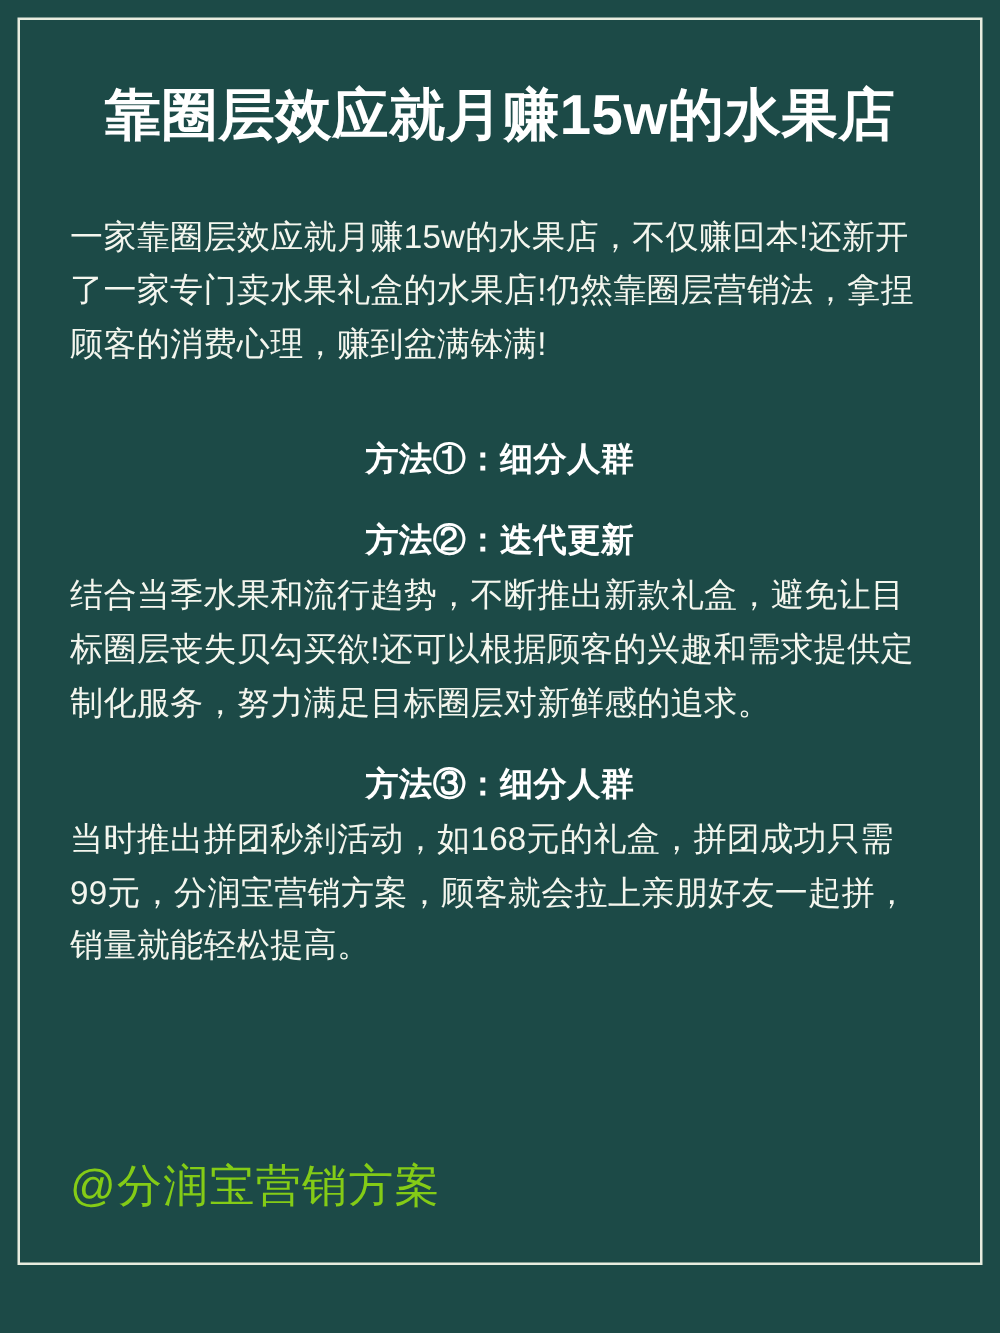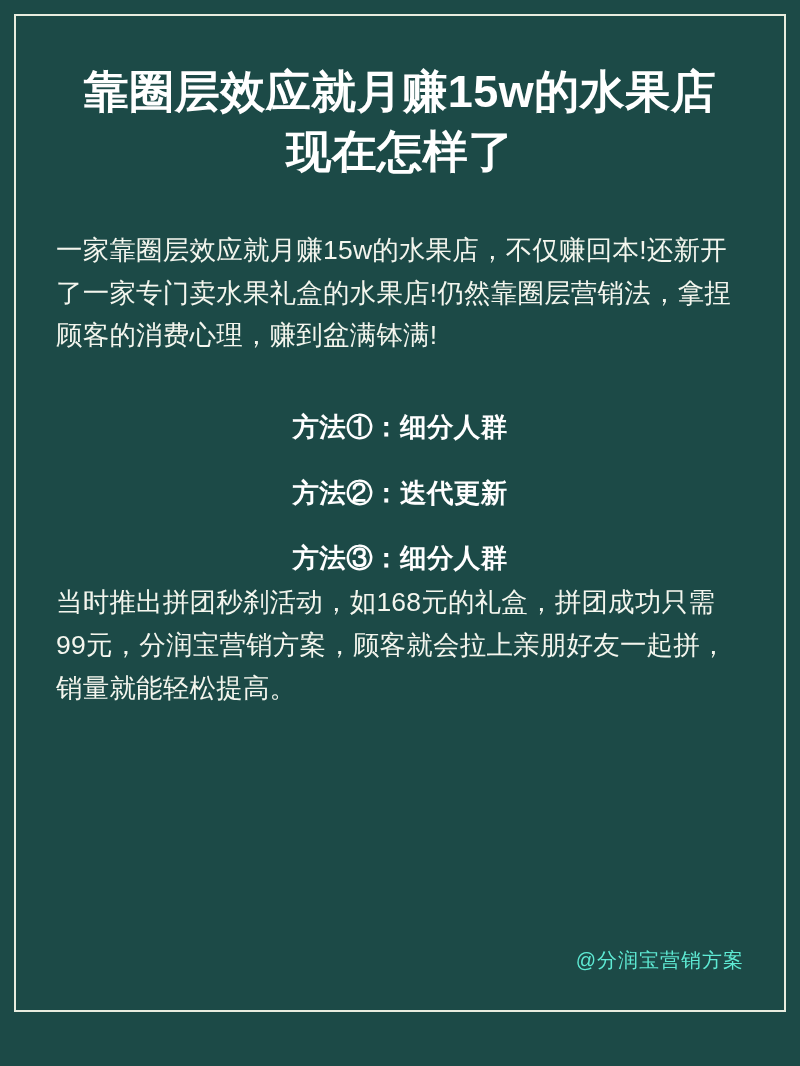--- a/index.html
+++ b/index.html
@@ -74,48 +74,48 @@
     text-align: center;
   }
   .section-body {
     color: #f4f6ee;
     font-size: 26.5px;
     line-height: 1.62;
     letter-spacing: 0.2px;
   }
   .footer {
     margin-top: auto;
-    text-align: right;
-    color: #5eead4;
-    font-size: 20px;
+    text-align: left;
+    color: #84cc16;
+    font-size: 36px;
     letter-spacing: 1px;
     padding-bottom: 28px;
   }
 </style>
 </head>
 <body>
 
 <div class="poster">
   <div class="border-frame"></div>
 
   <div class="content">
 
     <h1 class="title">
       <span class="line">靠圈层效应就月赚15w的水果店</span>
-      <span class="line">现在怎样了</span>
     </h1>
 
     <p class="intro">一家靠圈层效应就月赚15w的水果店，不仅赚回本!还新开了一家专门卖水果礼盒的水果店!仍然靠圈层营销法，拿捏顾客的消费心理，赚到盆满钵满!</p>
 
     <div class="section">
       <div class="section-head">方法①：细分人群</div>
     </div>
 
     <div class="section">
       <div class="section-head">方法②：迭代更新</div>
+      <div class="section-body">结合当季水果和流行趋势，不断推出新款礼盒，避免让目标圈层丧失贝勾买欲!还可以根据顾客的兴趣和需求提供定制化服务，努力满足目标圈层对新鲜感的追求。</div>
     </div>
 
     <div class="section">
       <div class="section-head">方法③：细分人群</div>
       <div class="section-body">当时推出拼团秒刹活动，如168元的礼盒，拼团成功只需99元，分润宝营销方案，顾客就会拉上亲朋好友一起拼，销量就能轻松提高。</div>
     </div>
 
     <div class="footer">@分润宝营销方案</div>
 
   </div>

